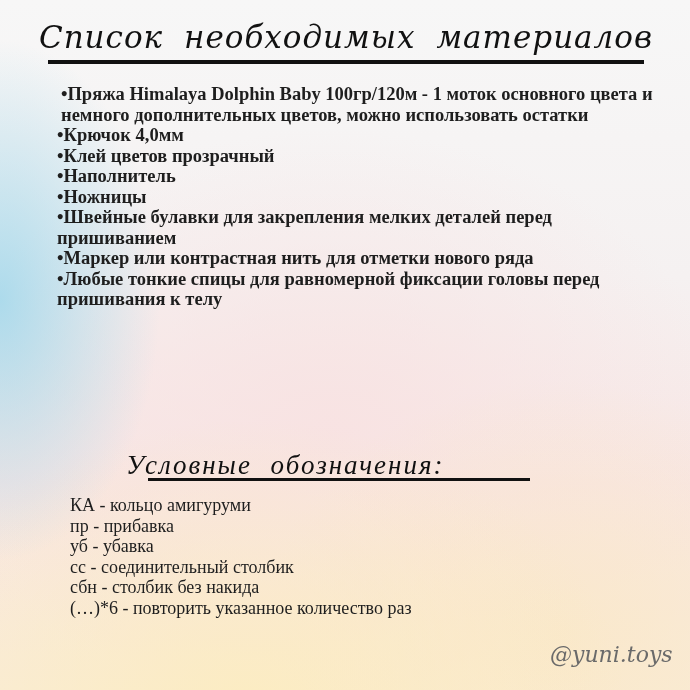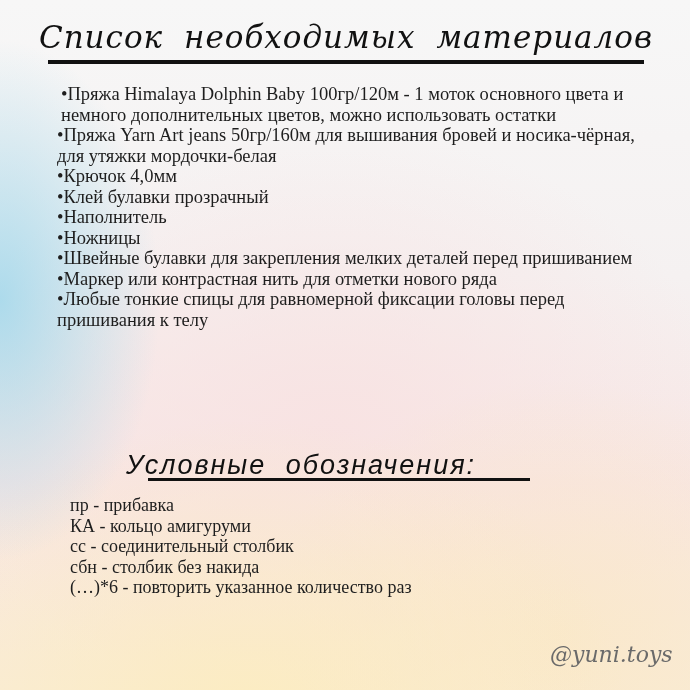--- a/index.html
+++ b/index.html
@@ -60,32 +60,33 @@
       padding: 0;
       list-style: none;
       font-family: "Liberation Serif", serif;
       font-size: 18.5px;
       line-height: 20.5px;
       color: #1e1e1e;
     }
     .materials li {
       margin: 0;
       padding: 0;
+      font-weight: bold;
     }
     .materials li.first {
       padding-left: 4px;
     }
     .bullet {
       display: inline;
     }
     .subtitle {
       position: absolute;
       left: 126px;
       top: 447px;
-      font-family: Liberation Sans, sans-serif;
+      font-family: Liberation Serif, serif;
       font-style: italic;
       font-size: 27px;
       letter-spacing: 2px;
       word-spacing: 10px;
       color: #111;
       line-height: 36px;
     }
     .subtitle-underline {
       position: absolute;
       left: 148px;
@@ -121,35 +122,35 @@
 
 <div class="bg"></div>
 
 <div class="page">
 
   <div class="title">Список необходимых материалов</div>
   <div class="title-underline"></div>
 
   <ul class="materials">
     <li class="first"><span class="bullet">•</span><span>Пряжа Himalaya Dolphin Baby 100гр/120м - 1 моток основного цвета и немного дополнительных цветов, можно использовать остатки</span></li>
-    <li><span class="bullet">•</span><span>Пряжа Yarn Art jeans 50гр/160м для вышивания бровей и носика-чёрная, для утяжки мордочки-белая</span></li>
     <li><span class="bullet">•</span><span>Крючок 4,0мм</span></li>
-    <li><span class="bullet">•</span><span>Клей булавки прозрачный</span></li>
+    <li><span class="bullet">•</span><span>Клей цветов прозрачный</span></li>
     <li><span class="bullet">•</span><span>Наполнитель</span></li>
     <li><span class="bullet">•</span><span>Ножницы</span></li>
     <li><span class="bullet">•</span><span>Швейные булавки для закрепления мелких деталей перед пришиванием</span></li>
     <li><span class="bullet">•</span><span>Маркер или контрастная нить для отметки нового ряда</span></li>
     <li><span class="bullet">•</span><span>Любые тонкие спицы для равномерной фиксации головы перед пришивания к телу</span></li>
   </ul>
 
   <div class="subtitle">Условные обозначения:</div>
   <div class="subtitle-underline"></div>
 
   <ul class="legend">
+    <li>КА - кольцо амигуруми</li>
     <li>пр - прибавка</li>
-    <li>КА - кольцо амигуруми</li>
+    <li>уб - убавка</li>
     <li>сс - соединительный столбик</li>
     <li>сбн - столбик без накида</li>
     <li>(…)*6 - повторить указанное количество раз</li>
   </ul>
 
   <div class="watermark">@yuni.toys</div>
 </div>
 
 </body></html>

